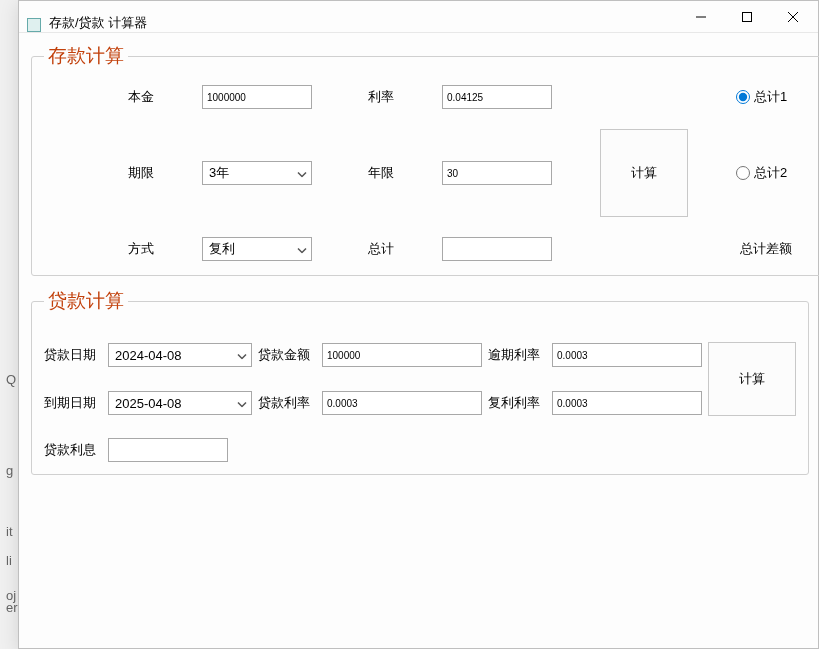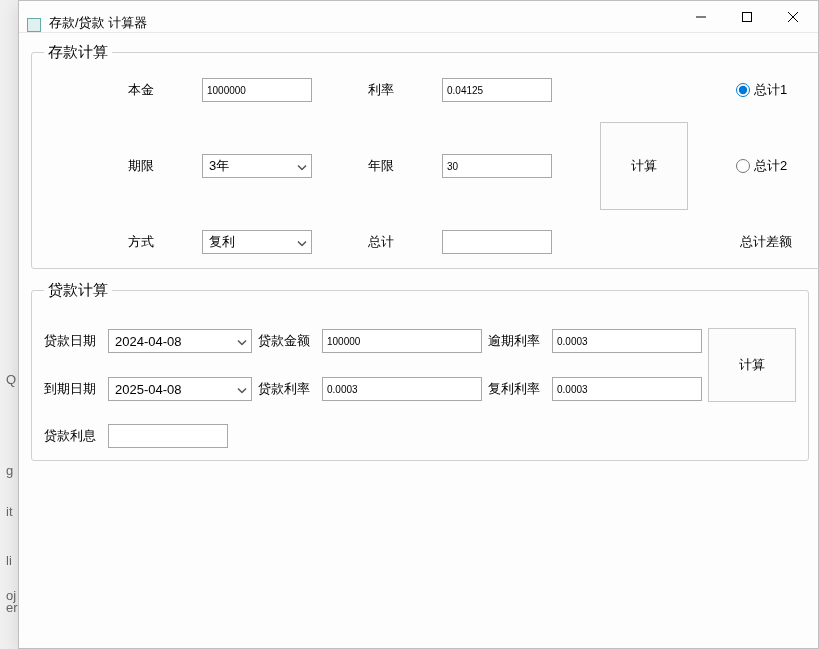--- a/index.html
+++ b/index.html
@@ -66,22 +66,22 @@
   }
   fieldset.groupbox {
     border: 1px solid #d0d0d0;
     border-radius: 3px;
     margin: 0 0 12px 0;
     padding: 14px 12px 12px 12px;
     position: relative;
   }
   fieldset.groupbox > legend {
     padding: 0 4px;
-    font-size: 15px;
-    color: #000000;
+    font-size: 19px;
+    color: #c2410c;
     background: #fdfdfd;
     margin-top: 20px;
   }
   .lbl {
     text-align: right;
     white-space: nowrap;
   }
   input.text {
     height: 24px;
     border: 1px solid #a8a8a8;
@@ -155,21 +155,21 @@
   .loan-grid .loancalc { grid-column: 7; grid-row: 1 / span 2; }
   .loan-grid button.bigbtn { width: 100%; height: 74px; }
   .deposit-grid button.bigbtn { width: 100%; height: 88px; }
 </style>
 </head>
 <body>
 
 <div class="bgletters">
   <span style="top:372px">Q</span>
   <span style="top:463px">g</span>
-  <span style="top:504px">it</span>
+  <span style="top:524px">it</span>
   <span style="top:553px">li</span>
   <span style="top:588px">oj</span>
   <span style="top:600px">er</span>
 </div>
 
 <div class="window">
   <div class="titlebar">
     <div class="appicon"></div>
     <div class="title">存款/贷款 计算器</div>
     <div class="winbtns">

